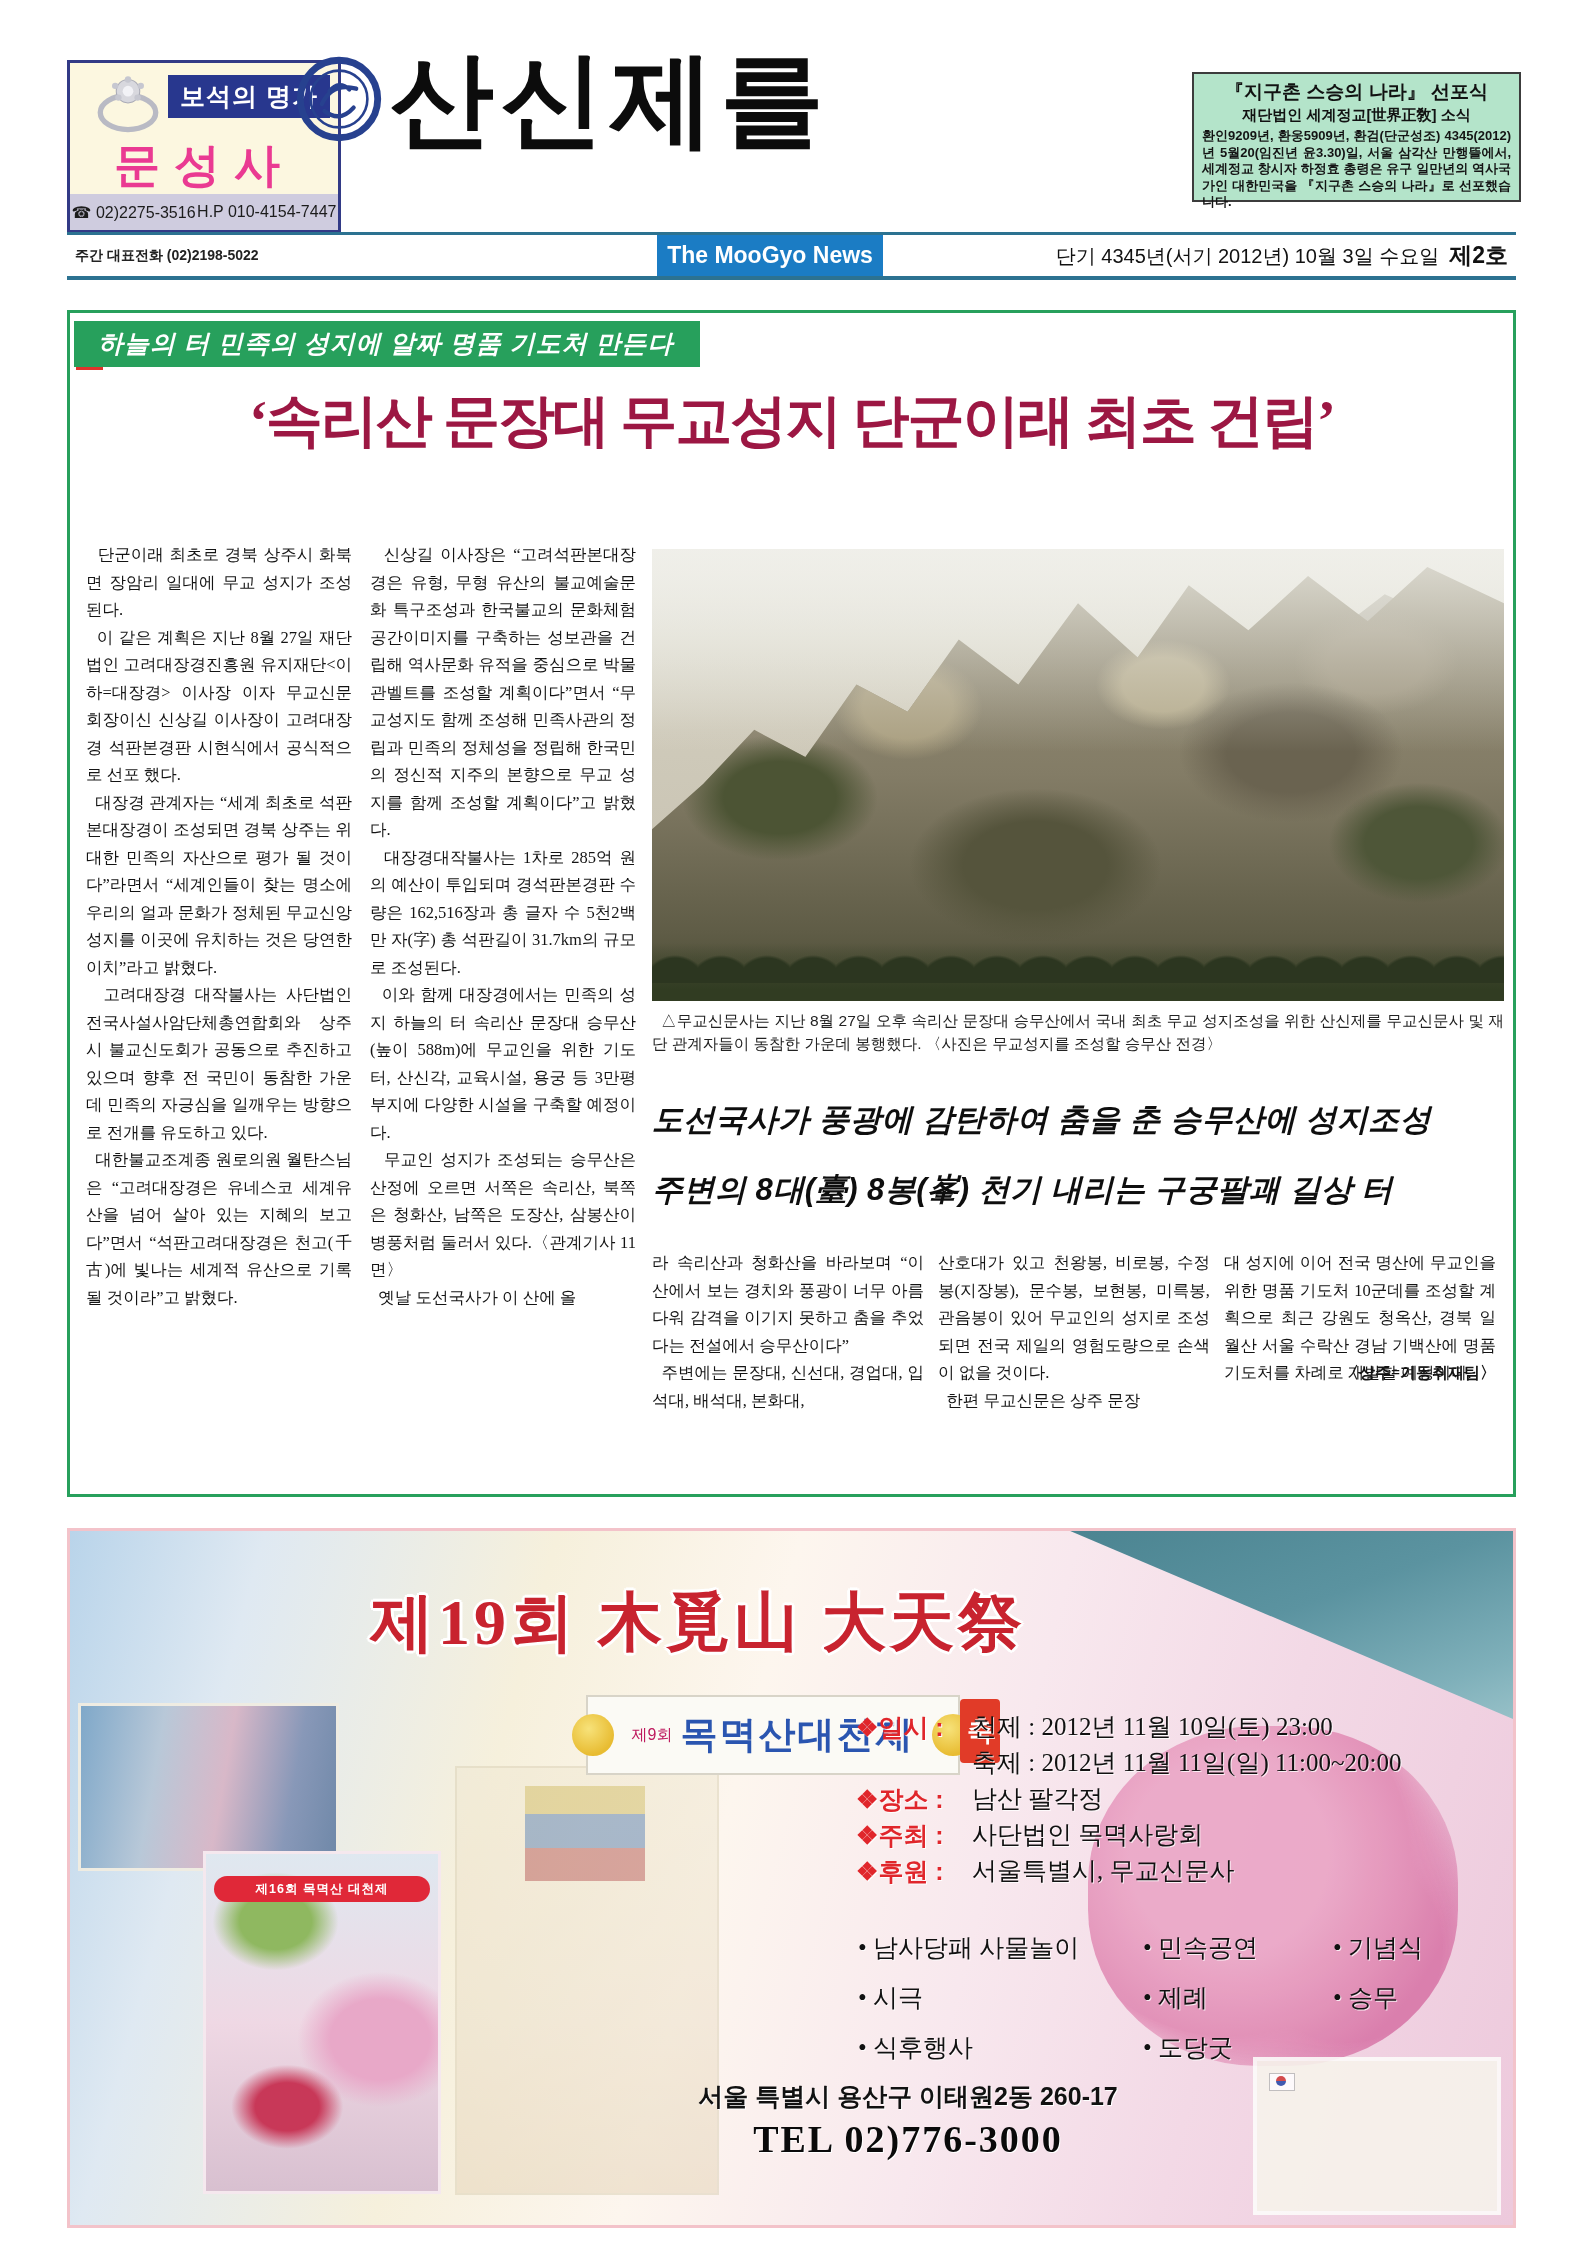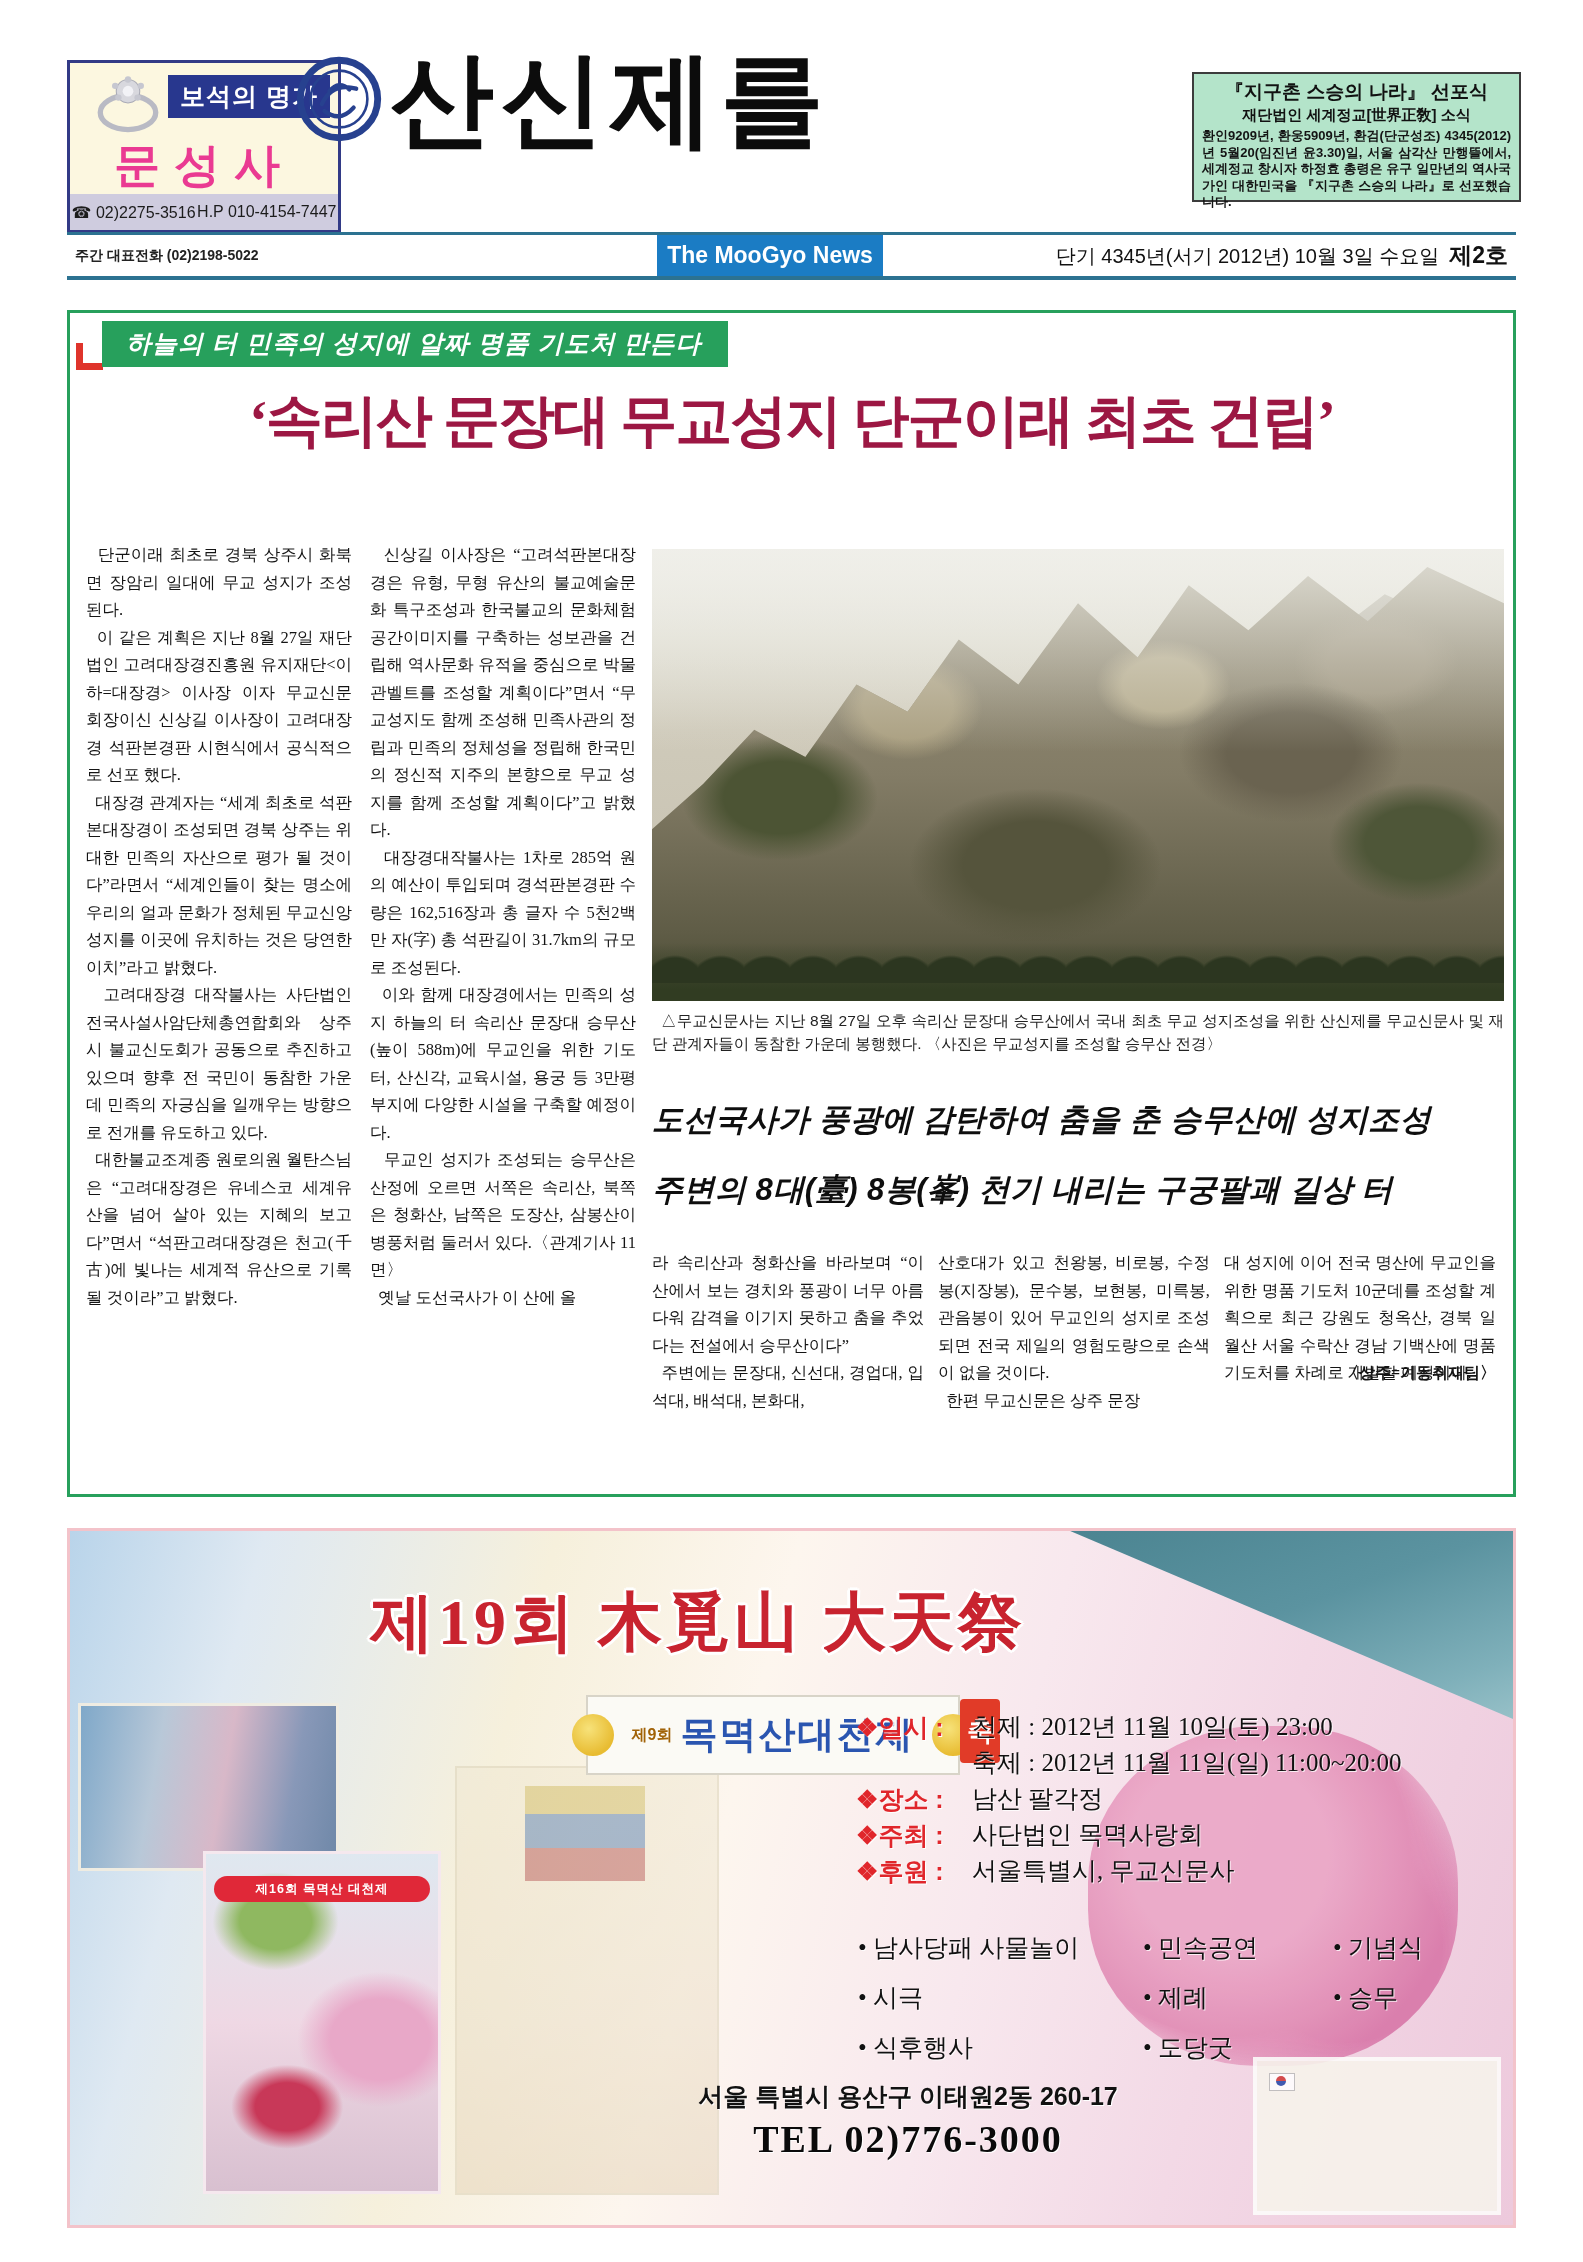--- a/index.html
+++ b/index.html
@@ -30,21 +30,21 @@
   .infobar{left:67px;top:232px;width:1449px;height:48px;border-top:3px solid #2c7291;border-bottom:4px solid #2c7291;
            box-sizing:border-box;background:#fff;}
   .infobar .ph{position:absolute;left:8px;top:0;height:41px;line-height:41px;font-size:14px;font-weight:700;color:#222;}
   .infobar .blue{position:absolute;left:590px;top:0;width:226px;height:41px;background:#1b7cc4;color:#fff;
                  text-align:center;line-height:41px;font-size:23px;font-weight:800;}
   .infobar .date{position:absolute;right:8px;top:0;height:41px;line-height:41px;font-size:20px;color:#111;}
   .infobar .date b{font-size:23px;font-weight:800;margin-left:10px;}
 
   
   .articlebox{left:67px;top:310px;width:1449px;height:1187px;border:3px solid #27a05c;box-sizing:border-box;background:#fff;}
-  .kicker{position:absolute;left:32px;top:8px;background:#27a05c;color:#fff;font-size:25px;font-weight:800;
+  .kicker{position:absolute;left:4px;top:8px;background:#27a05c;color:#fff;font-size:25px;font-weight:800;
           font-style:italic;padding:6px 26px 7px 24px;letter-spacing:1px;z-index:2;}
   .kmark{position:absolute;left:6px;top:30px;width:20px;height:20px;border-left:7px solid #df342b;
          border-bottom:7px solid #df342b;z-index:1;}
   .headline{position:absolute;left:0;right:0;top:70px;text-align:center;color:#9c1743;
             font-family:"Liberation Serif",serif;font-weight:800;font-size:57px;letter-spacing:-2px;}
   .cols{position:absolute;left:16px;top:228px;width:1411px;height:951px;}
   .ncol{position:absolute;font-family:"Liberation Serif",serif;font-size:16.5px;line-height:27.5px;
         color:#141414;text-align:justify;}
   .c1{left:0;top:0;width:266px;}
   .c2{left:284px;top:0;width:266px;}
@@ -96,21 +96,21 @@
                     radial-gradient(30px 18px at 20% 80%,#e8e0d0 0 45%,transparent 60%);}
   .paradephoto{position:absolute;left:133px;top:320px;width:232px;height:337px;border:3px solid #f5e8ee;
          background:radial-gradient(90px 70px at 30% 20%,#8fb860 0 40%,transparent 70%),
                     radial-gradient(110px 90px at 75% 55%,#e8a8c8 0 45%,transparent 75%),
                     radial-gradient(80px 60px at 35% 75%,#c83858 0 40%,transparent 70%),
                     linear-gradient(180deg,#dfe8f0 0%,#efd8e4 50%,#d8c0d0 100%);}
   .paradebanner{position:absolute;left:8px;top:22px;right:8px;height:26px;background:#e02838;border-radius:13px;
          color:#fff;font-size:12.5px;font-weight:800;text-align:center;line-height:26px;letter-spacing:1px;}
   .bannerphoto{position:absolute;left:516px;top:164px;width:370px;height:76px;background:#fbfaf5;
          border:2px solid #d8d4c8;display:flex;align-items:center;justify-content:center;z-index:1;}
-  .bannerphoto .pfx{color:#a16207;font-size:16px;font-weight:700;margin-right:8px;}
+  .bannerphoto .pfx{color:#be185d;font-size:16px;font-weight:400;margin-right:8px;}
   .bannerphoto .txt{color:#2a55b0;font-size:37px;font-weight:800;letter-spacing:2px;}
   .bcirc{position:absolute;width:42px;height:42px;border-radius:50%;top:17px;
          background:radial-gradient(circle at 40% 35%,#f7e27a,#e8bc32 70%);}
   .bcirc.l{left:-16px;}.bcirc.r{right:-16px;}
   .sealtag{position:absolute;left:890px;top:168px;width:40px;height:64px;background:#e13b28;border-radius:4px;
          color:#fff;font-size:26px;font-weight:800;text-align:center;line-height:64px;z-index:1;}
   .framedphoto{position:absolute;right:12px;bottom:10px;width:240px;height:150px;background:#f7f4ec;
          border:4px solid #fdfdfb;opacity:.88;}
   .flag{position:absolute;left:12px;top:12px;width:24px;height:16px;background:#fff;border:1px solid #bbb;}
   .flag::after{content:"";position:absolute;left:6px;top:2px;width:10px;height:10px;border-radius:50%;

